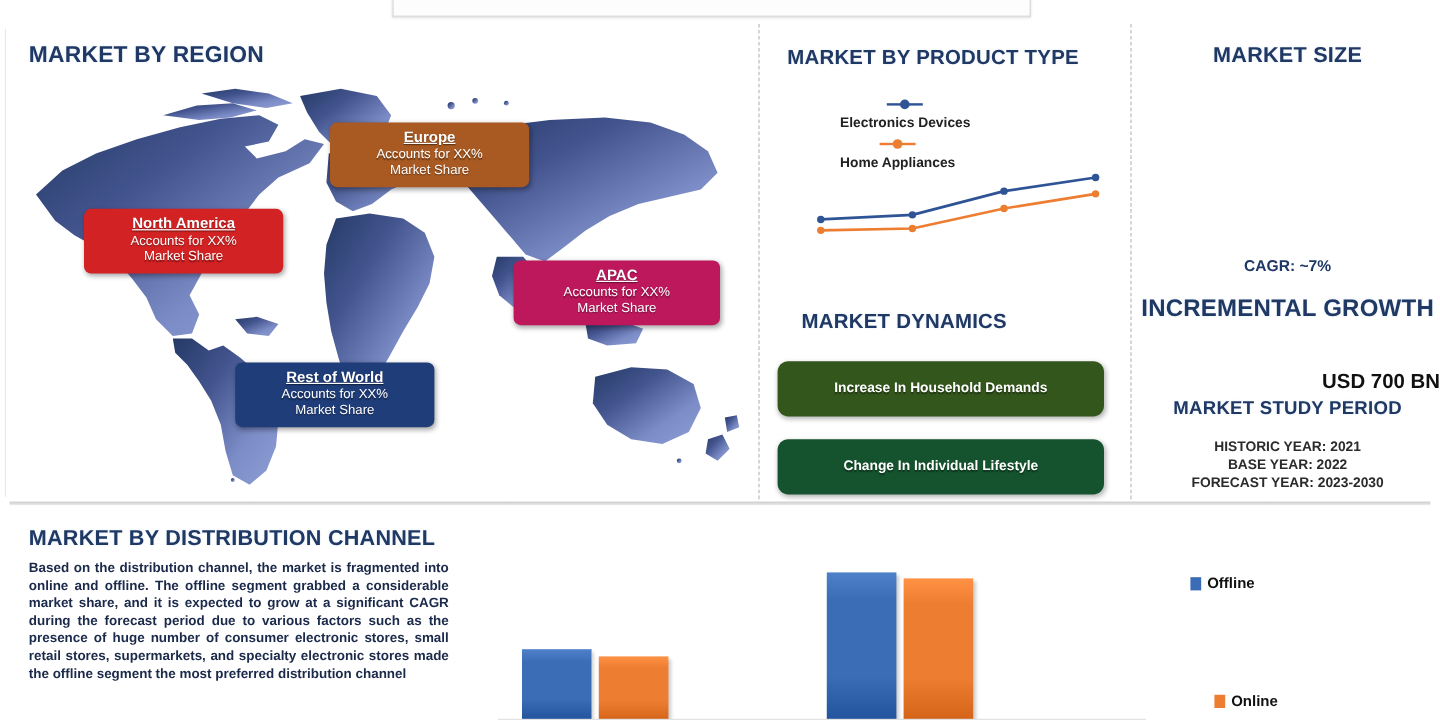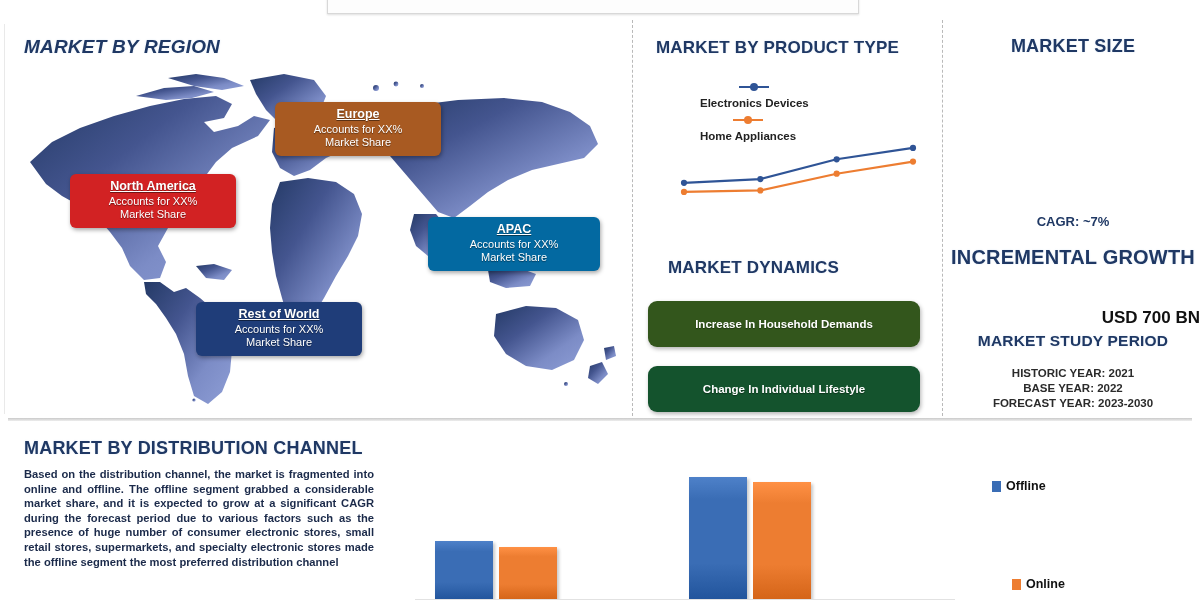--- a/index.html
+++ b/index.html
@@ -40,40 +40,40 @@
     position:absolute; left:8px; top:418px; width:1184px; height:3px;
     background:linear-gradient(to bottom,#c9c9c9,#eeeeee);
   }
   .frame-left{
     position:absolute; left:4px; top:10px; width:624px; height:390px;
     border-left:1px solid #e9e9e9;
   }
 
   
   #region-panel{ position:absolute; left:0; top:0; width:632px; height:404px; }
-  #region-title{ position:absolute; left:24px; top:22px; font-size:19px;font-style:italic; }
+  #region-title{ position:absolute; left:24px; top:22px; font-size:19px; }
   #world-map{ position:absolute; left:18px; top:52px; width:600px; height:348px; }
 
   .region-tag{
     position:absolute; border-radius:6px; text-align:center; color:#fff;
     padding:5px 10px 7px; box-shadow:1px 2px 4px rgba(0,0,0,.35);
     line-height:1.18;
   }
   .region-tag .rt-name{
     display:block; font-size:12.5px; font-weight:bold;
     text-decoration:underline; margin-bottom:1px;
     text-shadow:0 1px 1px rgba(0,0,0,.45);
   }
   .region-tag .rt-l1,.region-tag .rt-l2{
     display:block; font-size:11px;
     text-shadow:0 1px 1px rgba(0,0,0,.45);
   }
   #tag-europe       { left:275px; top:88px;  width:166px; background:#a85a22; }
   #tag-north-america{ left:70px;  top:160px; width:166px; background:#d22223; }
-  #tag-apac         { left:428px; top:203px; width:172px; background:#0369a1; }
+  #tag-apac         { left:428px; top:203px; width:172px; background:#be185d; }
   #tag-rest-of-world{ left:196px; top:288px; width:166px; background:#1f3d79; }
 
   
   #product-panel{ position:absolute; left:636px; top:0; width:306px; height:230px; }
   #product-title{ position:absolute; left:20px; top:24px; font-size:17px; }
   .legend-line{ position:absolute; display:flex; align-items:center; gap:5px;flex-direction:column; }
   #pt-legend-0{ left:700px; top:68px; }
   #pt-legend-1{ left:700px; top:101px; }
   .legend-line .ll-mark{ position:relative; width:30px; height:10px; }
   .legend-line .ll-mark i{

